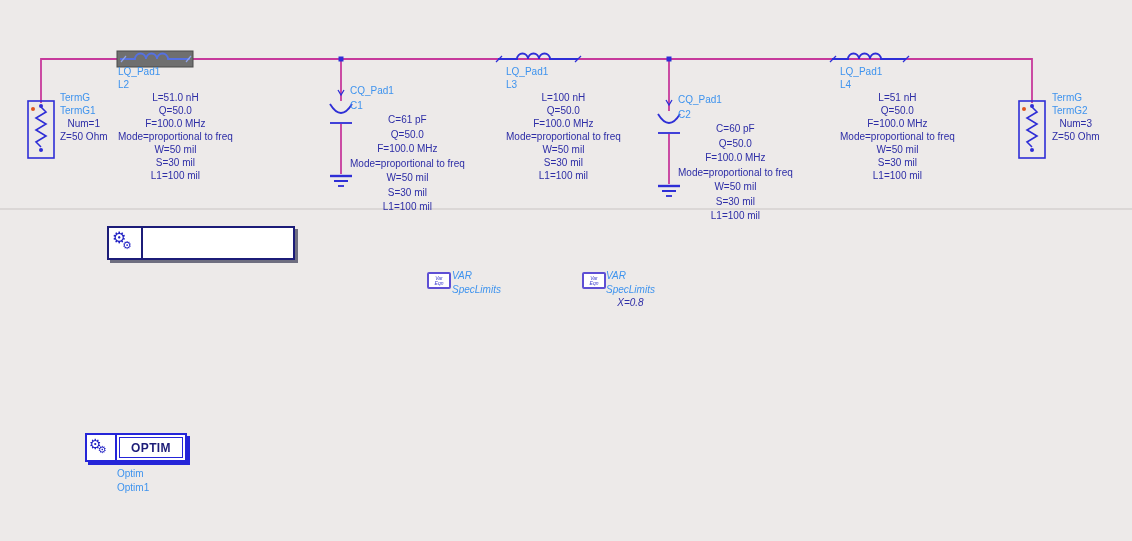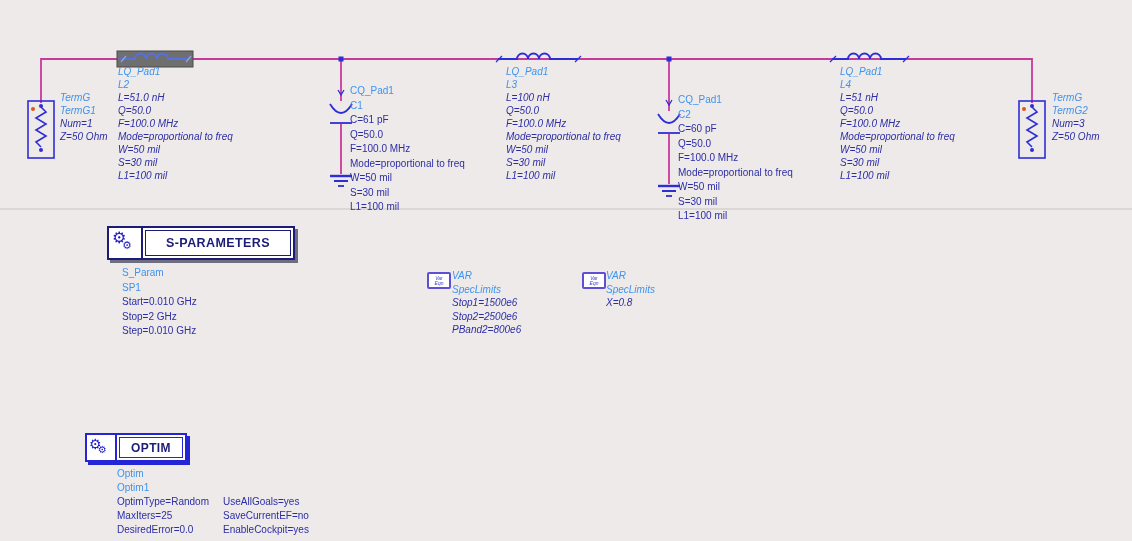--- a/index.html
+++ b/index.html
@@ -5,26 +5,26 @@
   html,body{margin:0;padding:0;background:#ffffff;}
   #canvas{
     position:relative;
     width:1132px;height:541px;
     background:#edeae9;
     overflow:hidden;
     font-family:"Liberation Sans","DejaVu Sans",sans-serif;
   }
   #schsvg{position:absolute;left:0;top:0;}
   .clabels{position:absolute;font-size:10px;white-space:nowrap;}
-  .lh13 div{line-height:13px;font-style:italic;}
+  .lh13 div{line-height:13px;}
   .lh135 div{line-height:13.5px;font-style:italic;}
   .lh14 div{line-height:14px;}
   .lh145 div{line-height:14.5px;}
   .t{color:#3e93ee;}
-  .p{color:#2d2da6;}
+  .p{color:#2d2da6;text-align:center;}
   .simbox{
     position:absolute;display:flex;background:#ffffff;
     border:2px solid #1c1c78;box-shadow:3px 3px 0 #6e6e80;
     box-sizing:border-box;
   }
   .simbox.blue{border-color:#2525d8;box-shadow:3px 3px 0 #2525d8;}
   .gearcell{position:relative;width:32px;border-right:2px solid #1c1c78;background:#fff;flex:none;}
   .simbox.blue .gearcell{border-right-color:#2525d8;width:28px;}
   .gear1,.gear2{position:absolute;color:#2222c4;line-height:1;}
   .gear1{font-size:16px;left:3px;top:2px;}
@@ -207,44 +207,29 @@
         <div class="p">Num=3</div>
         <div class="p">Z=50 Ohm</div>
       </div>
   </div>
 
   <div class="simbox" style="left:107px;top:226px;width:188px;height:34px">
     <div class="gearcell">
       <span class="gear1">⚙</span>
       <span class="gear2">⚙</span>
     </div>
-    <div class="titlecell">S-PARAMETERS</div>
-  </div>
-
-  <div class="clabels lh145" style="left:122px;top:266px">
-    <div class="t">S_Param</div>
-    <div class="t">SP1</div>
-    <div>
-        <div class="p">Start=0.010 GHz</div>
-        <div class="p">Stop=2 GHz</div>
-        <div class="p">Step=0.010 GHz</div>
-      </div>
-  </div>
+  </div>
+
 
   <div class="varicon" style="left:427px;top:272px">
     <span>Var Eqn</span>
   </div>
   <div class="clabels lh135" style="left:452px;top:269px">
     <div class="t">VAR</div>
     <div class="t">SpecLimits</div>
-    <div>
-        <div class="p">Stop1=1500e6</div>
-        <div class="p">Stop2=2500e6</div>
-        <div class="p">PBand2=800e6</div>
-      </div>
   </div>
 
   <div class="varicon" style="left:582px;top:272px">
     <span>Var Eqn</span>
   </div>
   <div class="clabels lh135" style="left:606px;top:269px">
     <div class="t">VAR</div>
     <div class="t">SpecLimits</div>
     <div>
         <div class="p">X=0.8</div>
@@ -255,28 +240,16 @@
     <div class="gearcell">
       <span class="gear1">⚙</span>
       <span class="gear2">⚙</span>
     </div>
     <div class="titlecell">OPTIM</div>
   </div>
 
   <div class="clabels lh14" style="left:117px;top:467px">
     <div class="t">Optim</div>
     <div class="t">Optim1</div>
-    <div>
-        <div class="p">OptimType=Random</div>
-        <div class="p">MaxIters=25</div>
-        <div class="p">DesiredError=0.0</div>
-      </div>
-  </div>
-
-  <div class="clabels lh14" style="left:223px;top:495px">
-    <div>
-        <div class="p">UseAllGoals=yes</div>
-        <div class="p">SaveCurrentEF=no</div>
-        <div class="p">EnableCockpit=yes</div>
-      </div>
-  </div>
+  </div>
+
 
 </div>
 
 </body></html>

